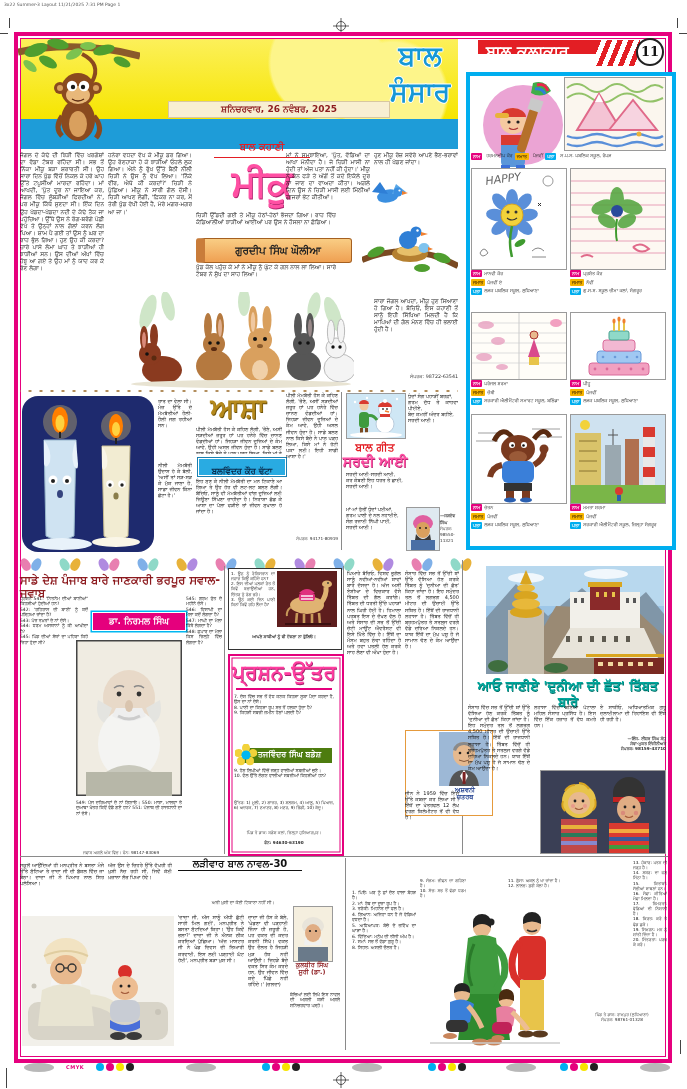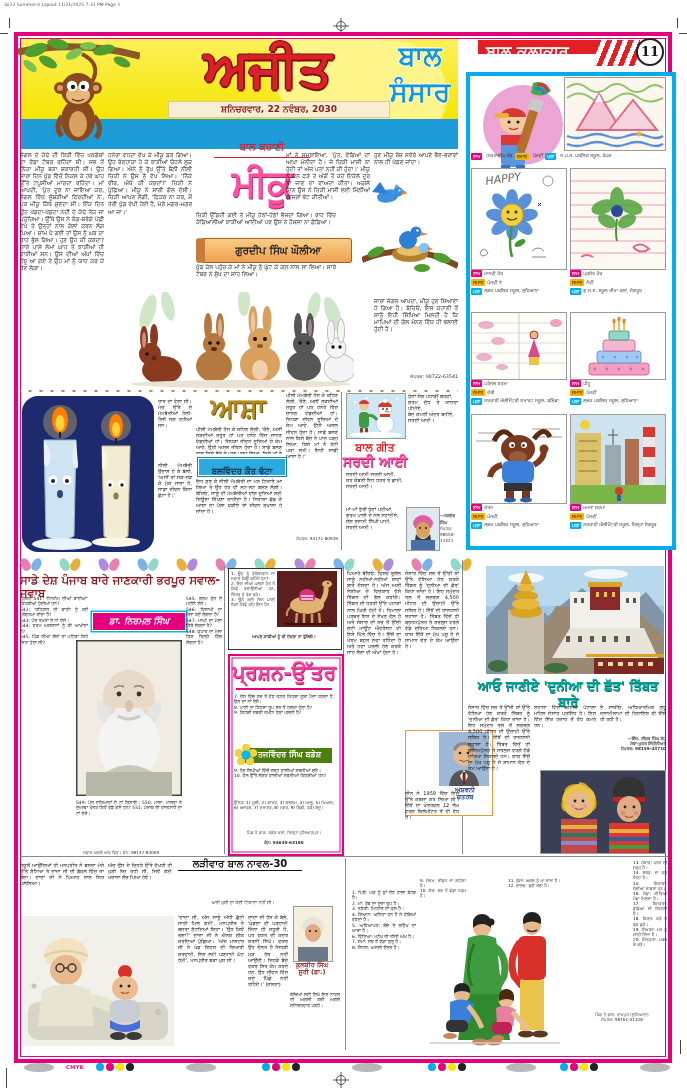--- a/index.html
+++ b/index.html
@@ -76,22 +76,21 @@
     <ellipse cx="60" cy="59" rx="12" ry="9" fill="#e8b87a"></ellipse>
     <circle cx="54" cy="50" r="5.2" fill="#fff"></circle>
       <circle cx="66" cy="50" r="5.2" fill="#fff"></circle>
     <circle cx="55" cy="51" r="2.2" fill="#1a1a1a"></circle>
       <circle cx="65" cy="51" r="2.2" fill="#1a1a1a"></circle>
     <path d="M54,63 Q60,67 66,63" stroke="#5a2a10" stroke-width="1.4" fill="none"></path>
     <path d="M44,80 Q36,92 44,100" stroke="#8a4a1f" stroke-width="5" fill="none"></path>
     <path d="M76,80 Q86,92 78,102" stroke="#8a4a1f" stroke-width="5" fill="none"></path>
   </svg>
 
-  <div class="abs b ctr" style="left:150px;top:36px;width:236px;height:64px;font-size:52px;line-height:64px;color:#da2128;text-shadow:-1.5px 0 #7c0f12,0 1.5px #7c0f12,1.5px 0 #7c0f12,0 -1.5px #7c0f12;">ਅਜੀਤ</div>
-  <div class="abs b ctr" style="left:168px;top:101px;width:220px;height:15px;line-height:15px;background:#f8efd2;border:1px solid #d8c7a0;color:#8c1a1e;font-size:9px;">ਸ਼ਨਿਚਰਵਾਰ, 22 ਨਵੰਬਰ, 2030</div>
+  <div class="abs b ctr" style="left:168px;top:101px;width:220px;height:15px;line-height:15px;background:#f8efd2;border:1px solid #d8c7a0;color:#8c1a1e;font-size:9px;">ਸ਼ਨਿਚਰਵਾਰ, 26 ਨਵੰਬਰ, 2025</div>
   <div class="abs b ctr" style="left:382px;top:40px;width:76px;font-size:27px;color:#1798d6;text-shadow:-1px 0 #fff,0 1px #fff,1px 0 #fff,0 -1px #fff;">ਬਾਲ</div>
   <div class="abs b ctr" style="left:378px;top:76px;width:84px;font-size:27px;color:#1798d6;text-shadow:-1px 0 #fff,0 1px #fff,1px 0 #fff,0 -1px #fff;">ਸੰਸਾਰ</div>
 
   <div class="abs" style="left:478px;top:40px;width:162px;height:14px;background:#e31e24;">
     <span class="b" style="position:absolute;left:8px;top:2px;font-size:16px;color:#fff;">ਬਾਲ ਕਲਾਕਾਰ</span>
     <span class="abs" style="right:0;top:0;width:44px;height:26px;background:repeating-linear-gradient(112deg,#e31e24 0 5px,#fff 5px 10px);"></span>
   </div>
   <div class="abs b ctr" style="left:636px;top:38px;width:24px;height:24px;line-height:24px;border:2px solid #222;border-radius:50%;background:#fff;font-size:13px;color:#111;font-family:'DejaVu Serif',serif;">11</div>
 
   <div class="abs" style="left:466px;top:72px;width:202px;height:470px;border:4px solid #00aeef;background:#fff;"></div>
@@ -544,21 +543,21 @@
   <div class="abs vr" style="left:224px;top:566px;height:288px;"></div>
   <div class="abs vr" style="left:343px;top:566px;height:288px;"></div>
   <div class="abs vr" style="left:462px;top:560px;height:294px;"></div>
 
   <div class="abs b" style="left:20px;top:574px;width:202px;font-size:11.5px;color:#8c1a1e;line-height:1.1;">ਸਾਡੇ ਦੇਸ਼ ਪੰਜਾਬ ਬਾਰੇ ਜਾਣਕਾਰੀ ਭਰਪੂਰ ਸਵਾਲ-ਜਵਾਬ</div>
   <div class="abs j s45 pre" style="left:20px;top:596px;width:68px;height:254px;">ਪ੍ਰਸ਼ਨ 541: 'ਨਿਤਨੇਮ ਦੀਆਂ ਬਾਣੀਆਂ' ਕਿਹੜੀਆਂ ਹੁੰਦੀਆਂ ਹਨ?
 542: 'ਰਹਿਰਾਸ ਦੀ ਬਾਣੀ' ਨੂੰ ਕਦੋਂ ਪੜ੍ਹਿਆ ਜਾਂਦਾ ਹੈ?
 543: ਪੰਜ ਤਖ਼ਤਾਂ ਦੇ ਨਾਂ ਦੱਸੋ।
 544: ਧਰਮ ਅਸਥਾਨਾਂ ਨੂੰ ਕੀ ਆਖੀਦਾ ਹੈ?
 545: ਪਿੰਡ ਦੀਆਂ ਸੱਥਾਂ ਦਾ ਪਹਿਰਾ ਕਿਹੋ ਜਿਹਾ ਹੁੰਦਾ ਸੀ?</div>
-  <div class="abs authorchip" style="left:92px;top:612px;width:92px;height:17px;border:1px solid #fff;box-shadow:0 0 0 1.5px #00b7f1;font-style:italic;">
+  <div class="abs authorchip" style="left:92px;top:612px;width:92px;height:17px;border:1px solid #fff;box-shadow:0 0 0 1.5px #00b7f1;">
     <span class="b" style="font-size:9px;">ਡਾ. ਨਿਰਮਲ ਸਿੰਘ</span>
   </div>
 
   <svg class="abs" style="left:76px;top:640px;" width="106" height="156" viewBox="0 0 106 156">
     <rect width="106" height="156" fill="#f0ece2" stroke="#444" stroke-width="3"></rect>
     <ellipse cx="53" cy="58" rx="26" ry="28" fill="#e8d9c8"></ellipse>
     <path d="M22,60 q-4,18 8,24 l6,-16 z" fill="#e4e4e0"></path>
     <path d="M84,60 q4,18 -8,24 l-6,-16 z" fill="#e4e4e0"></path>
     <ellipse cx="53" cy="104" rx="31" ry="36" fill="#f4f4f2"></ellipse>
     <path d="M36,76 q17,10 34,0 l-4,-8 h-26 z" fill="#eee"></path>

